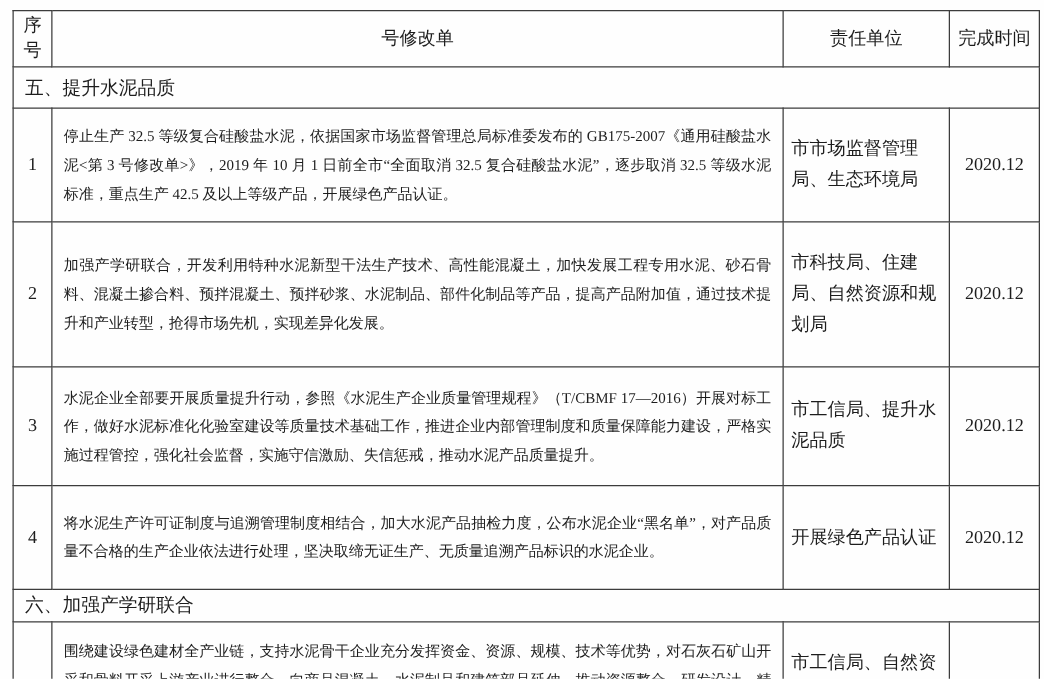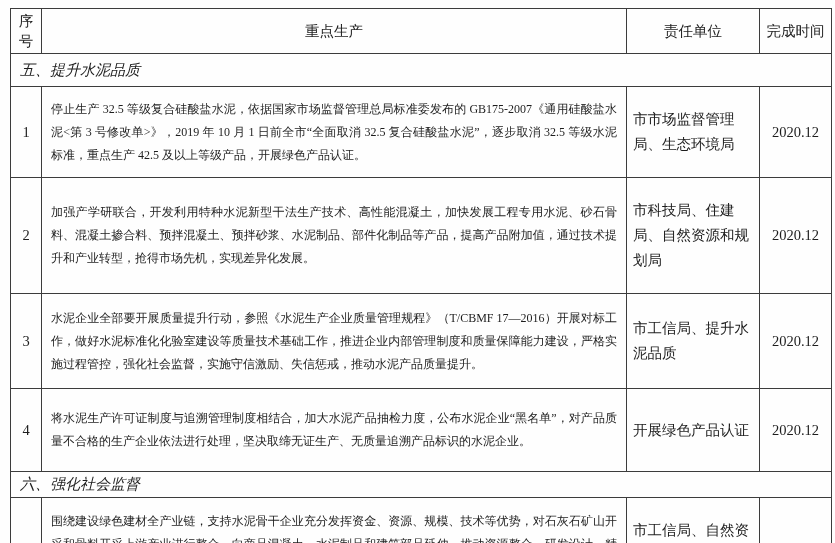--- a/index.html
+++ b/index.html
@@ -46,37 +46,36 @@
   }
   td.time{
     text-align:center;
     font-size:14.5px;
     margin-top:16px;
   }
   td.section{
     font-size:15px;
     padding:2px 2px 2px 9px;
     text-align:left;
-    font-style:italic;
   }
 </style>
 </head>
 <body>
 
 <table class="doc">
   <colgroup>
     <col style="width:31px">
     <col style="width:585px">
     <col style="width:133px">
     <col style="width:72px">
   </colgroup>
   <thead>
     <tr style="height:43px">
       <th>序号</th>
-      <th>重点生产</th>
+      <th>号修改单</th>
       <th>责任单位</th>
       <th>完成时间</th>
     </tr>
   </thead>
   <tbody>
     <tr style="height:33px">
       <td class="section" colspan="4">五、提升水泥品质</td>
     </tr>
     <tr style="height:84px">
       <td class="no">1</td>
@@ -96,21 +95,21 @@
       <td class="unit">市工信局、提升水泥品质</td>
       <td class="time">2020.12</td>
     </tr>
     <tr style="height:83px">
       <td class="no">4</td>
       <td class="task">将水泥生产许可证制度与追溯管理制度相结合，加大水泥产品抽检力度，公布水泥企业“黑名单”，对产品质量不合格的生产企业依法进行处理，坚决取缔无证生产、无质量追溯产品标识的水泥企业。</td>
       <td class="unit">开展绿色产品认证</td>
       <td class="time">2020.12</td>
     </tr>
     <tr style="height:26px">
-      <td class="section" colspan="4">六、强化社会监督</td>
+      <td class="section" colspan="4">六、加强产学研联合</td>
     </tr>
     <tr style="height:91px">
       <td class="no">1</td>
       <td class="task">围绕建设绿色建材全产业链，支持水泥骨干企业充分发挥资金、资源、规模、技术等优势，对石灰石矿山开采和骨料开采上游产业进行整合，向商品混凝土、水泥制品和建筑部品延伸，推动资源整合、研发设计、精深加工、物流营销和工程服务一体化发展，由建材供应商向综合建材服务商转变，通过拓展产业链壮大实力，实现高端化和可持续发展。</td>
       <td class="unit">市工信局、自然资源和规划局、住建局</td>
       <td class="time">2020.12</td>
     </tr>
   </tbody>
 </table>
 

